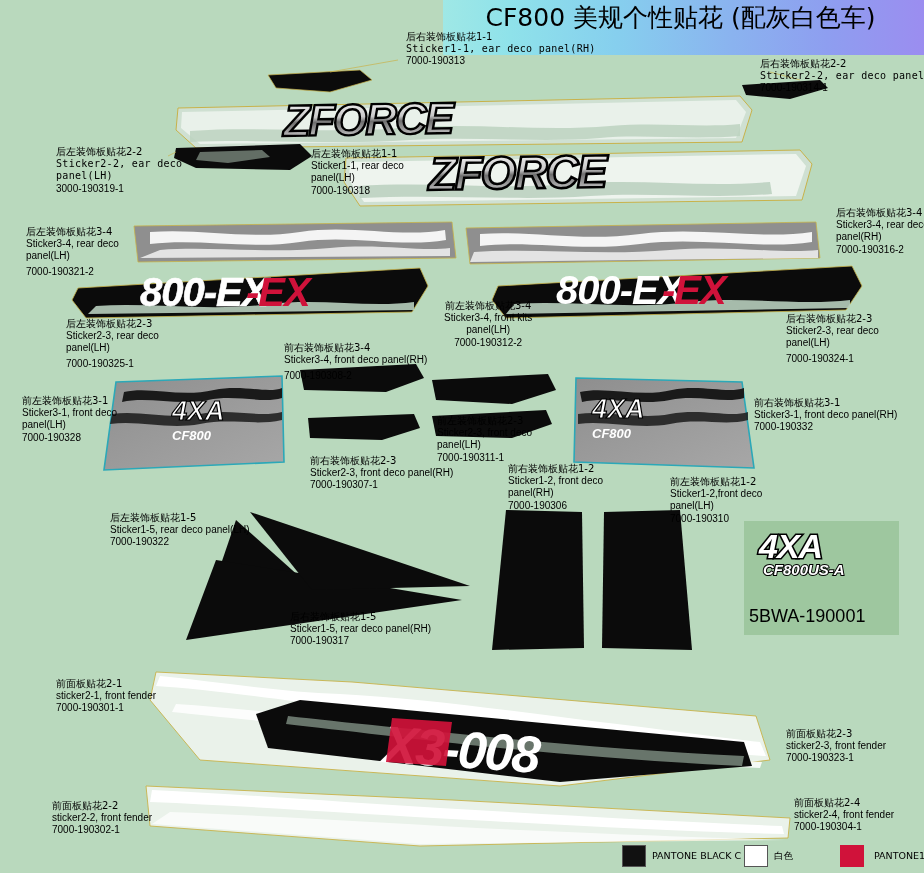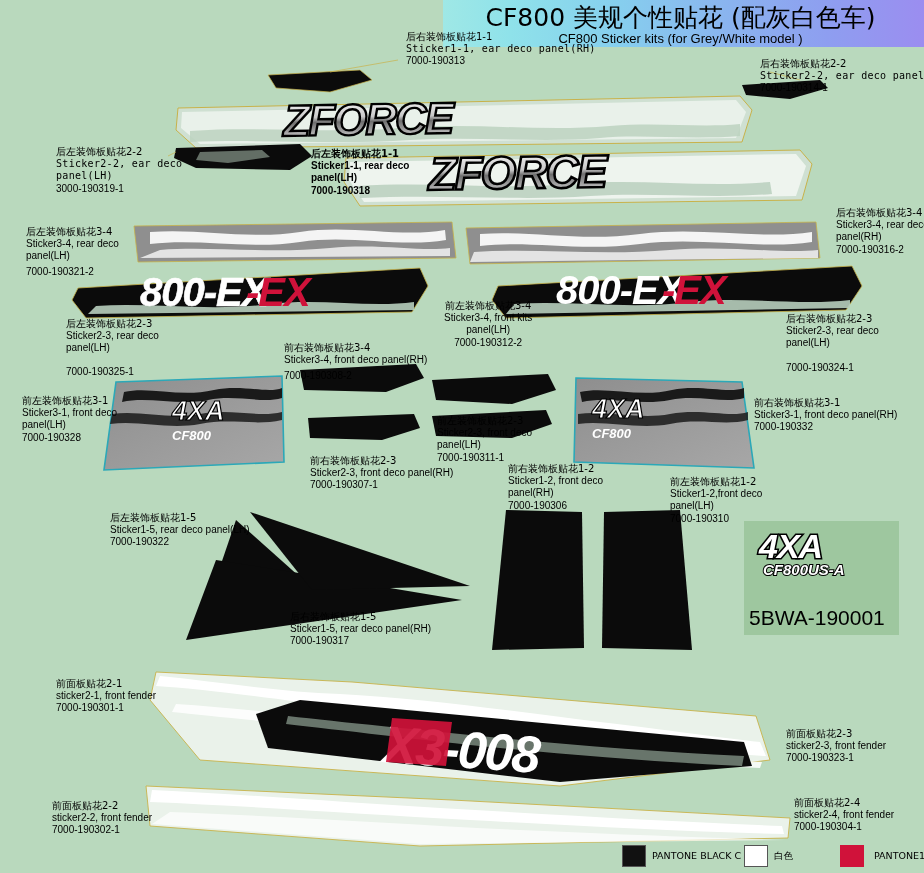--- a/index.html
+++ b/index.html
@@ -7,21 +7,21 @@
     width:924px;height:873px;
     background:#b9d9bd;
     font-family:"Liberation Sans", sans-serif;
     position:relative;
     overflow:hidden;
   }
   #sheet{position:absolute;left:0;top:0;width:924px;height:873px;}
 
   
   .banner{
-    position:absolute; left:443px; top:0; width:481px; height:47px;
+    position:absolute; left:443px; top:0; width:481px; height:55px;
     background:linear-gradient(90deg,#9fe8e6 0%,#8fe2ea 14%,#86cfee 36%,#8ab3ef 60%,#8e9ef0 80%,#9b8df0 100%);
     box-sizing:border-box;
   }
   .banner .cn{
     position:absolute;left:0;right:6px;top:1px;
     text-align:center;font-size:25px;color:#000;
     letter-spacing:0px;font-family:"DejaVu Sans", sans-serif;
     white-space:nowrap;
   }
   .banner .en{
@@ -43,21 +43,21 @@
     position:absolute;left:744px;top:521px;width:155px;height:114px;
     background:#9ec79f;border:1px solid #9ec79f;box-sizing:border-box;
   }
   .modelbox .logo{position:absolute;left:0;top:2px;width:155px;height:56px;}
   .modelbox .cn{
     position:absolute;left:6px;top:58px;font-family:"DejaVu Sans", sans-serif;
     font-size:21px;color:#000;letter-spacing:1px;white-space:nowrap;
   }
   .modelbox .pn{
     position:absolute;left:4px;top:84px;font-family:"Liberation Sans", sans-serif;
-    font-size:21px;color:#000;letter-spacing:0px;white-space:nowrap;
+    font-size:18px;color:#000;letter-spacing:0px;white-space:nowrap;
   }
 
   
   .legend{position:absolute;left:622px;top:845px;height:24px;}
   .legend .sw{
     position:absolute;top:0;width:24px;height:22px;border:1px solid #555;box-sizing:border-box;
   }
   .legend .tx{
     position:absolute;top:5px;font-family:"DejaVu Sans", sans-serif;font-size:9.5px;color:#000;white-space:nowrap;
   }
@@ -213,21 +213,20 @@
 
   <g stroke="#c8b24a" stroke-width="0.7" fill="none">
     <path d="M398,60 L330,72"></path>
     <path d="M770,72 L800,80"></path>
     <path d="M176,152 L168,156"></path>
   </g>
 </svg>
 
 <div class="banner">
   <div class="cn">CF800  美规个性贴花 (配灰白色车)</div>
-  <div class="en">CF800 Sticker kits (for Grey/White model )</div>
 </div>
 
 <div class="lbl mono" style="left:406px;top:31px;">
   <div class="l1">后右装饰板贴花1-1</div>
   <div class="l2">Sticker1-1, ear deco panel(RH)</div>
   <div class="l4">7000-190313</div>
 </div>
 
 <div class="lbl mono" style="left:760px;top:58px;">
   <div class="l1">后右装饰板贴花2-2</div>
@@ -235,21 +234,21 @@
   <div class="l4">7000-190314-1</div>
 </div>
 
 <div class="lbl mono" style="left:56px;top:146px;">
   <div class="l1">后左装饰板贴花2-2</div>
   <div class="l2">Sticker2-2, ear deco</div>
   <div class="l3">panel(LH)</div>
   <div class="l4">3000-190319-1</div>
 </div>
 
-<div class="lbl" style="left:311px;top:148px;font-weight:bold;">
+<div class="lbl" style="left:311px;top:148px;">
   <div class="l1">后左装饰板贴花1-1</div>
   <div class="l2">Sticker1-1, rear deco</div>
   <div class="l3">panel(LH)</div>
   <div class="l4">7000-190318</div>
 </div>
 
 <div class="lbl" style="left:836px;top:207px;">
   <div class="l1">后右装饰板贴花3-4</div>
   <div class="l2">Sticker3-4, rear deco</div>
   <div class="l3">panel(RH)</div>
@@ -260,28 +259,28 @@
   <div class="l1">后左装饰板贴花3-4</div>
   <div class="l2">Sticker3-4, rear deco</div>
   <div class="l3">panel(LH)</div>
   <div class="l4" style="margin-top:3px;">7000-190321-2</div>
 </div>
 
 <div class="lbl" style="left:66px;top:318px;">
   <div class="l1">后左装饰板贴花2-3</div>
   <div class="l2">Sticker2-3, rear deco</div>
   <div class="l3">panel(LH)</div>
-  <div class="l4" style="margin-top:11px;">7000-190325-1</div>
+  <div class="l4" style="margin-top:3px;">7000-190325-1</div>
 </div>
 
 <div class="lbl" style="left:786px;top:313px;">
   <div class="l1">后右装饰板贴花2-3</div>
   <div class="l2">Sticker2-3, rear deco</div>
   <div class="l3">panel(LH)</div>
-  <div class="l4" style="margin-top:12px;">7000-190324-1</div>
+  <div class="l4" style="margin-top:3px;">7000-190324-1</div>
 </div>
 
 <div class="lbl" style="left:444px;top:300px;text-align:center;">
   <div class="l1">前左装饰板贴花3-4</div>
   <div class="l2">Sticker3-4, front kits</div>
   <div class="l3">panel(LH)</div>
   <div class="l4">7000-190312-2</div>
 </div>
 
 <div class="lbl" style="left:266px;top:342px;margin-left:18px;">

